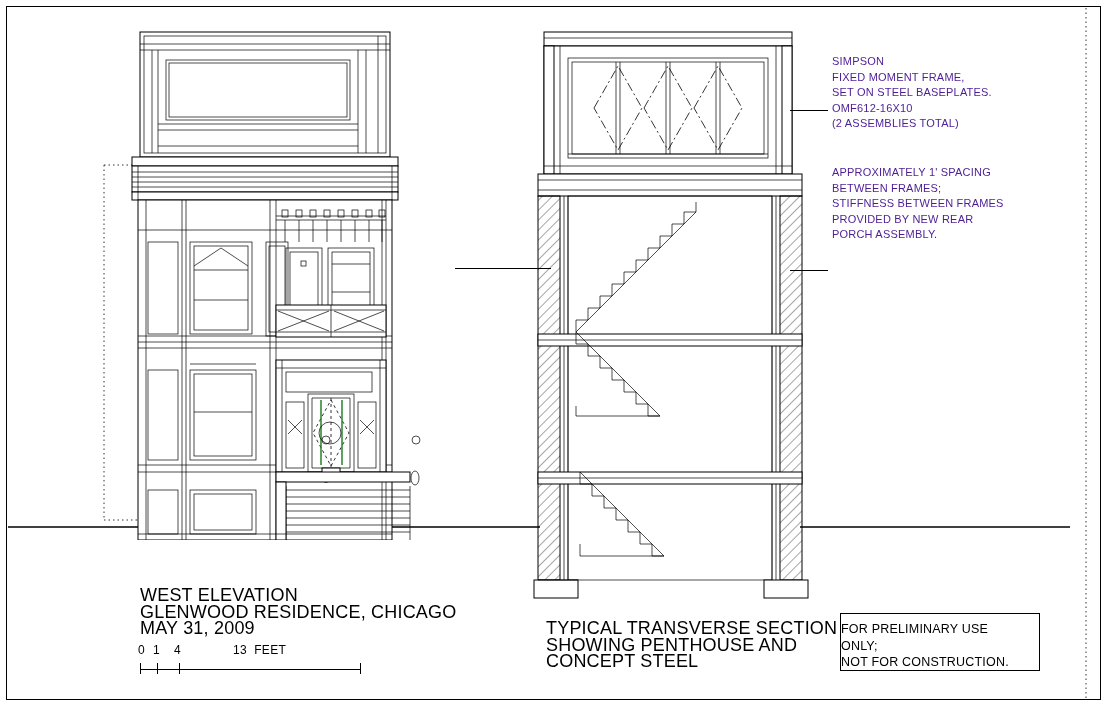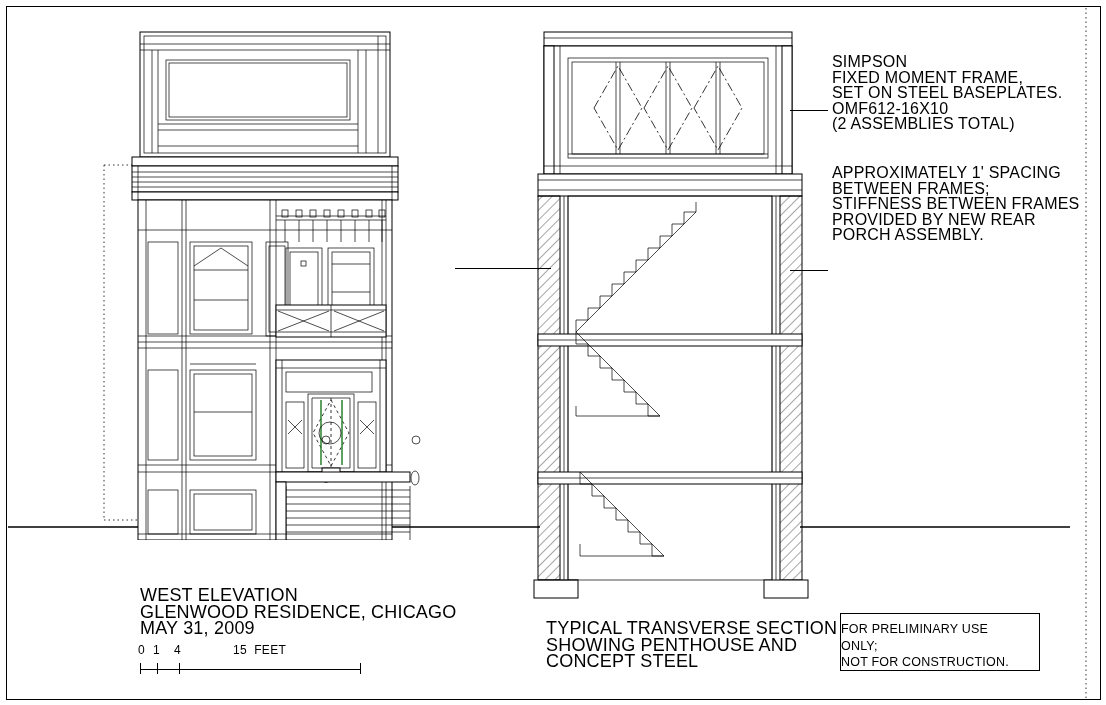--- a/index.html
+++ b/index.html
@@ -15,25 +15,25 @@
     position: relative;
     width: 1106px;
     height: 705px;
     overflow: hidden;
     background: #ffffff;
   }
   .abs { position: absolute; }
 
   
   .note {
-    font-size: 16px;
+    font-size: 11px;
     line-height: 15.6px;
     letter-spacing: 0.2px;
     white-space: pre;
-    color: #000000;
+    color: #4c1d95;
   }
   .caption {
     font-size: 18px;
     line-height: 16.5px;
     letter-spacing: 0.2px;
     white-space: pre;
     color: #000;
   }
   .scalelabel {
     font-size: 12px;
@@ -344,21 +344,21 @@
 
   <div class="abs caption" style="left:140px; top:587px;">WEST ELEVATION
 GLENWOOD RESIDENCE, CHICAGO
 MAY 31, 2009</div>
 
   <div class="abs" style="left:138px; top:643px;">
     <div style="position:relative; width:230px; height:30px;">
       <span class="abs scalelabel" style="left:0; top:0;">0</span>
       <span class="abs scalelabel" style="left:15px; top:0;">1</span>
       <span class="abs scalelabel" style="left:36px; top:0;">4</span>
-      <span class="abs scalelabel" style="left:95px; top:0;">15  FEET</span>
+      <span class="abs scalelabel" style="left:95px; top:0;">13  FEET</span>
       <svg class="abs" style="left:0; top:18px;" width="230" height="14">
         <line x1="2" y1="8" x2="222" y2="8" class="ln"></line>
         <line x1="2" y1="2" x2="2" y2="13" class="ln"></line>
         <line x1="19" y1="2" x2="19" y2="13" class="ln"></line>
         <line x1="41" y1="2" x2="41" y2="13" class="ln"></line>
         <line x1="222" y1="2" x2="222" y2="13" class="ln"></line>
       </svg>
     </div>
   </div>
 

